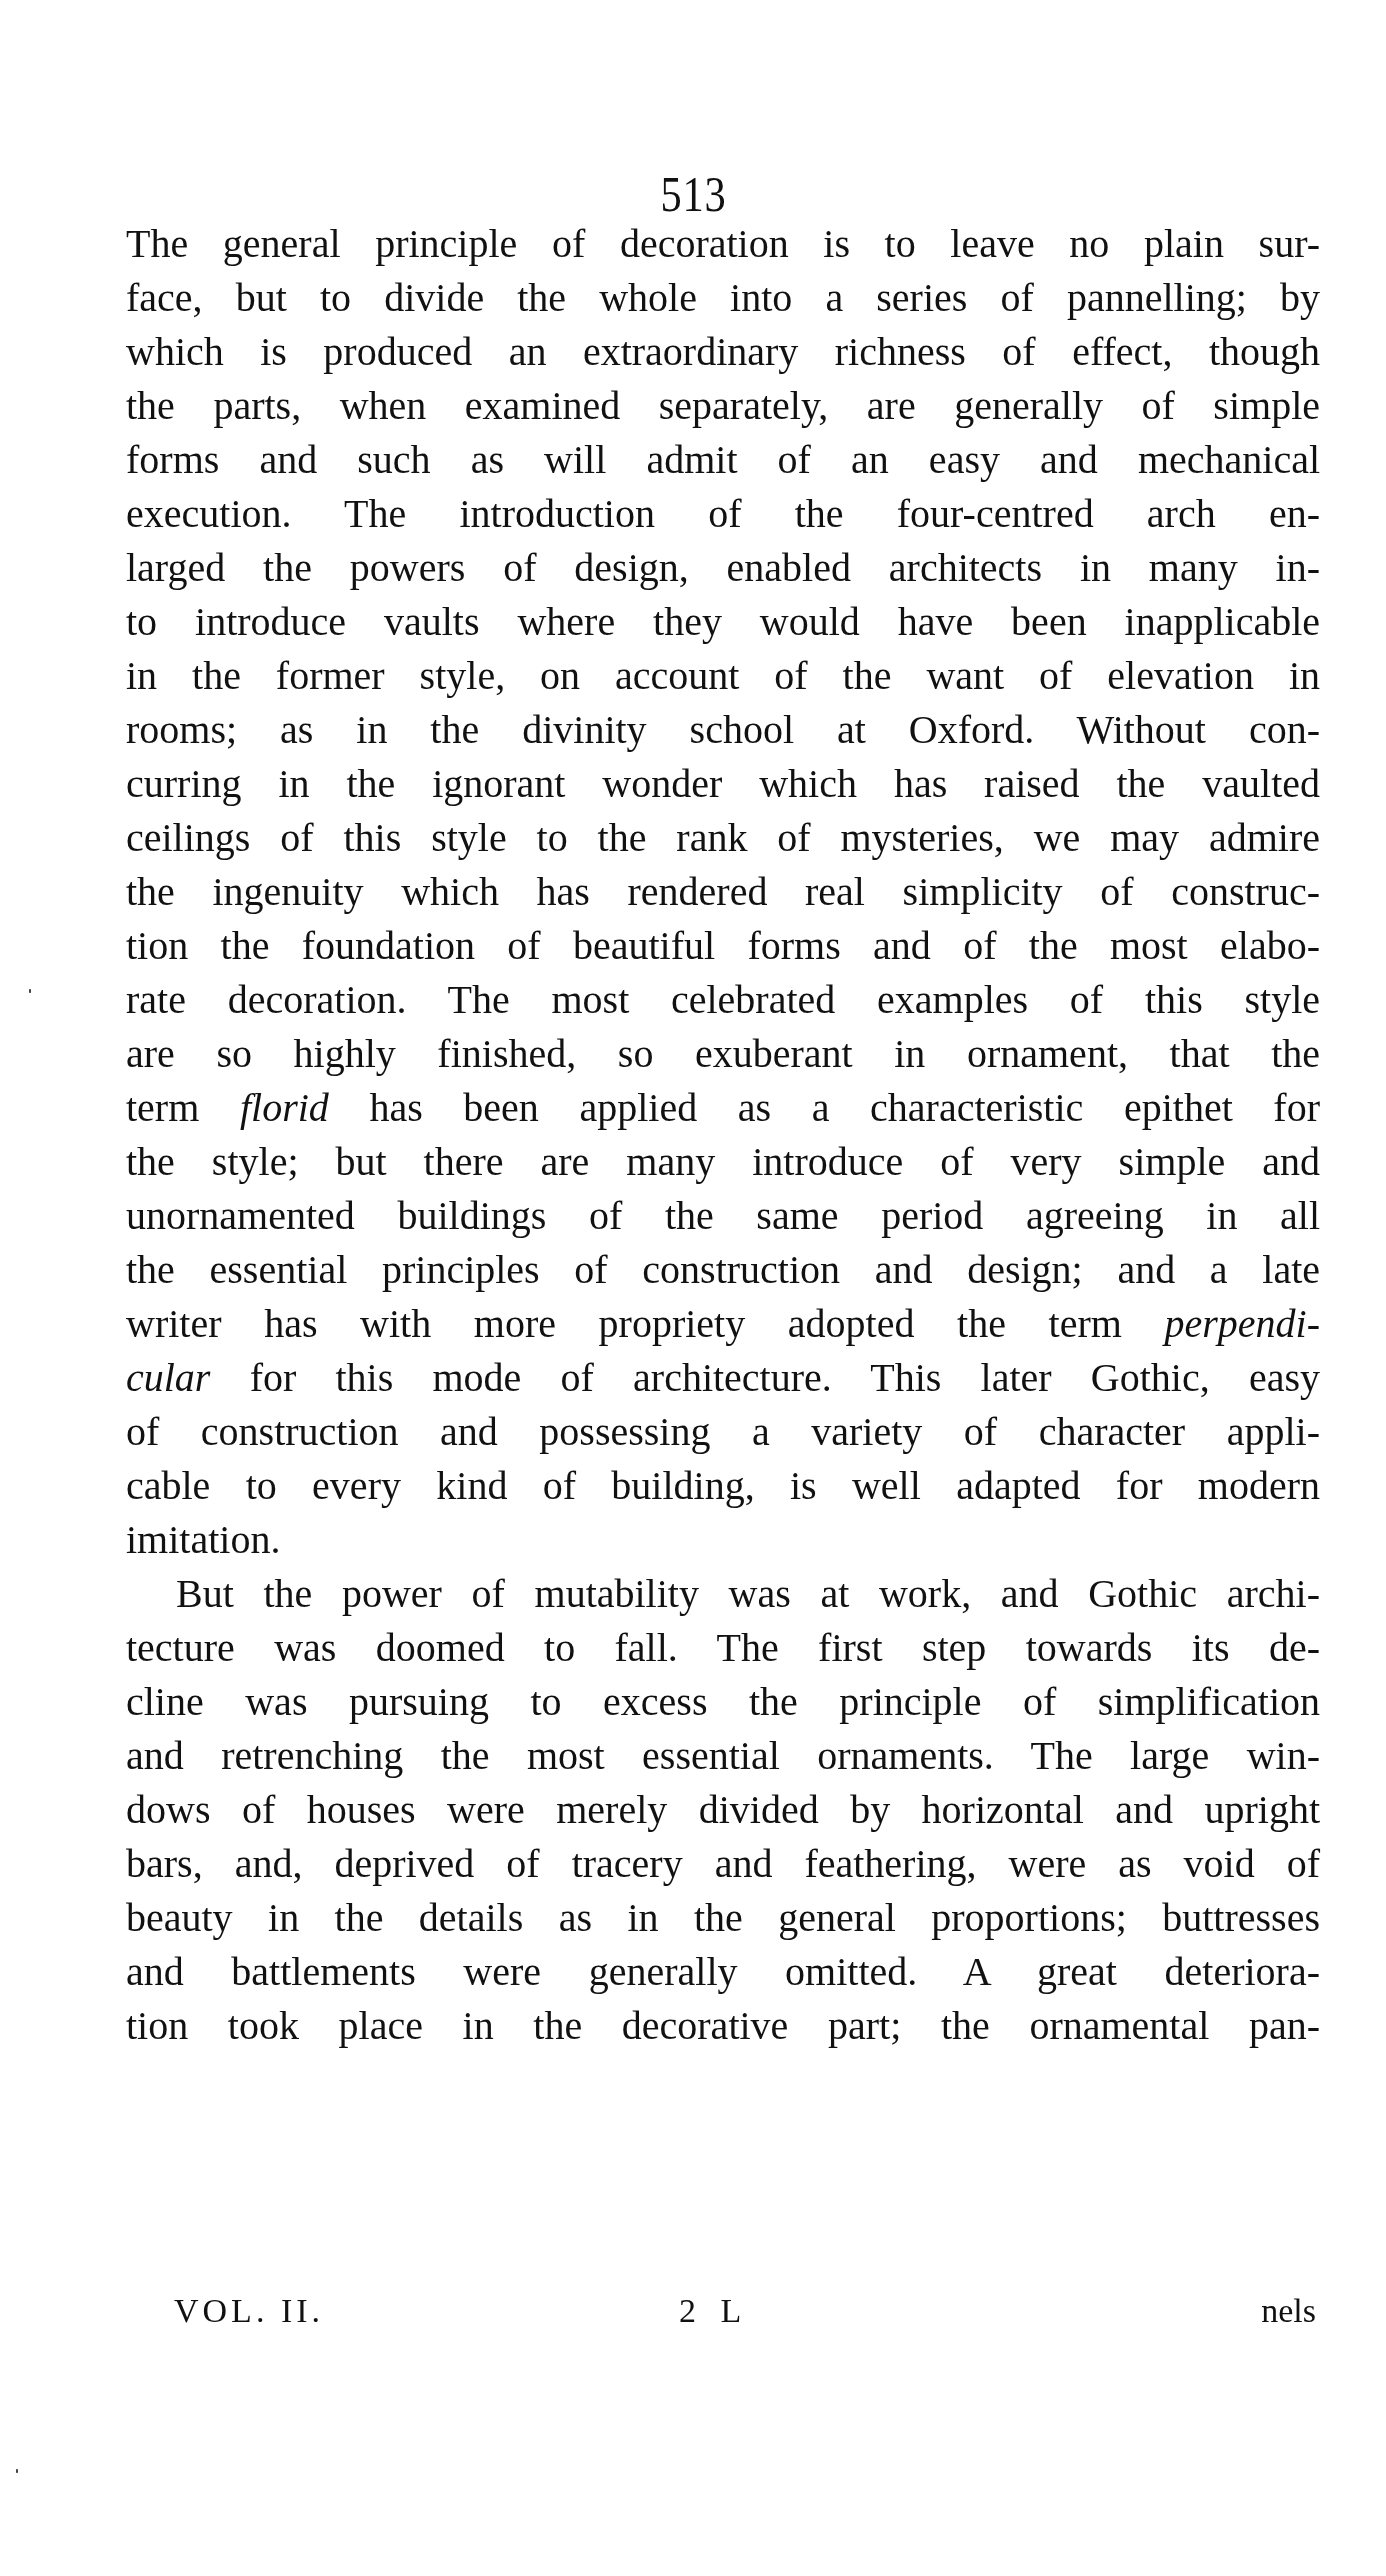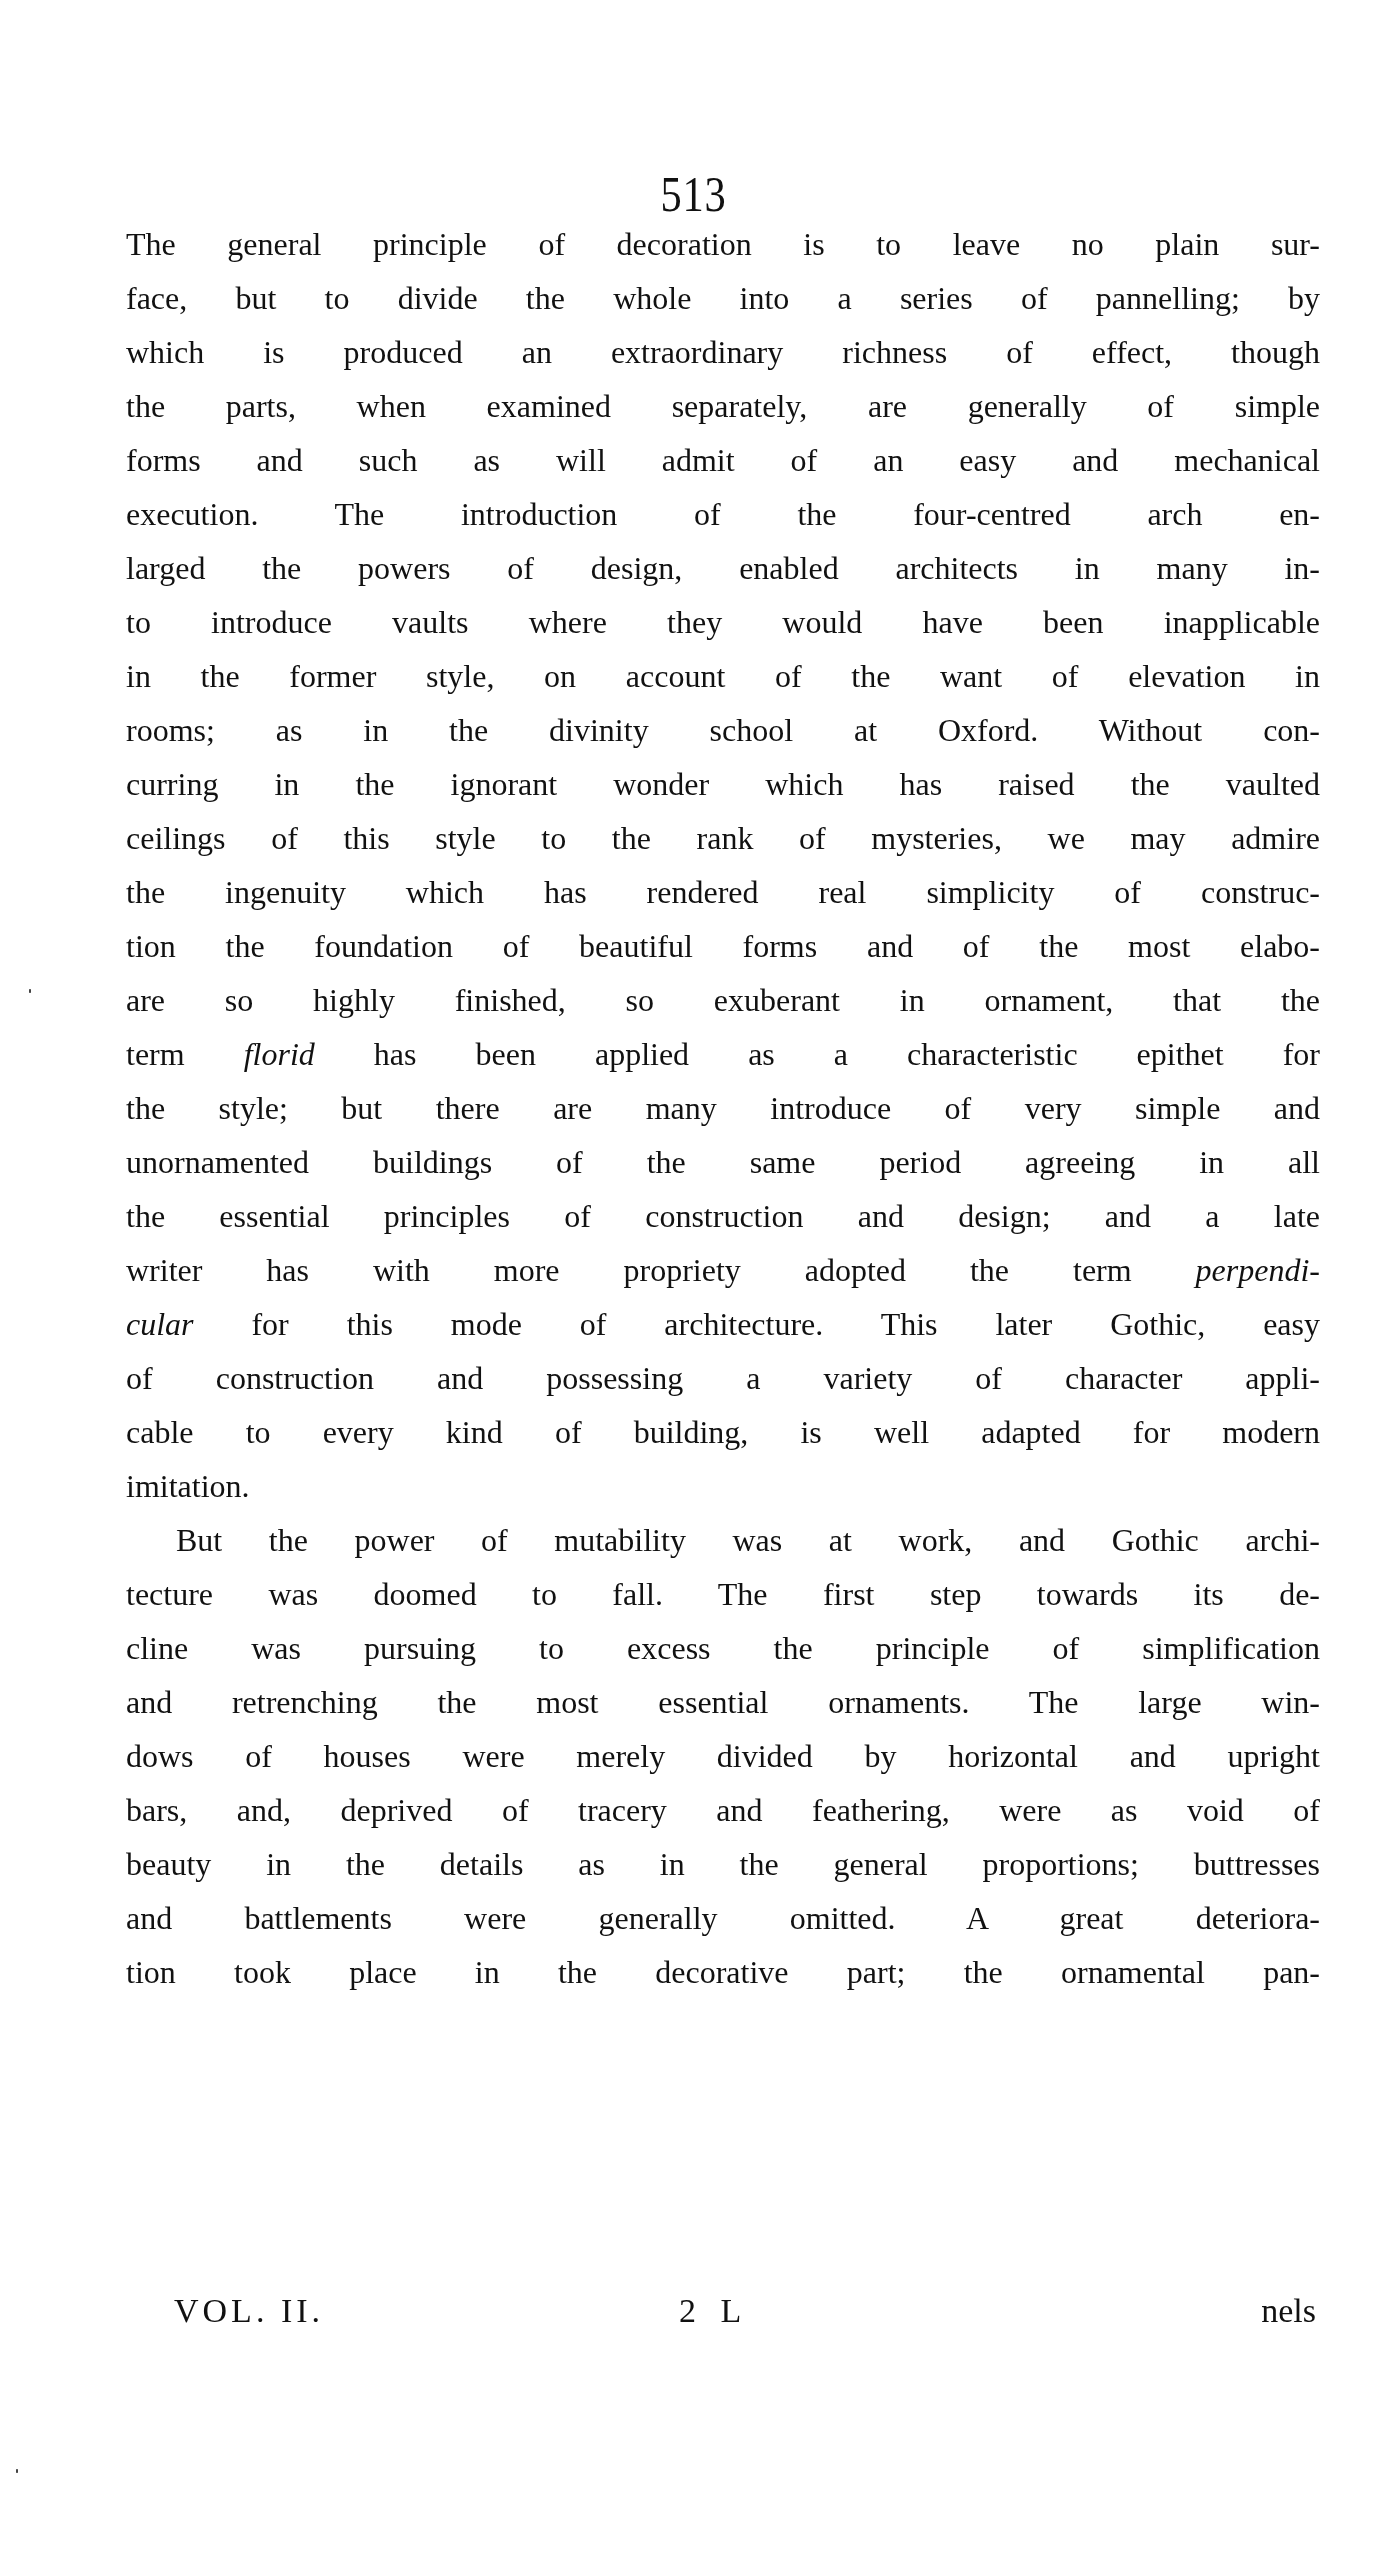--- a/index.html
+++ b/index.html
@@ -29,21 +29,21 @@
     .body-text {
       position: absolute;
       top: 217px;
       left: 126px;
       width: 1194px;
     }
     .line {
       display: block;
       height: 54px;
       line-height: 54px;
-      font-size: 32px;
+      font-size: 40px;
       text-align: justify;
       text-align-last: justify;
       white-space: nowrap;
       overflow: visible;
     }
     .line.last {
       text-align-last: left;
     }
     .line.indent {
       padding-left: 50px;
@@ -97,20 +97,21 @@
         <span class="line"><span>forms and such as will admit of an easy and mechanical</span></span>
         <span class="line"><span>execution.  The introduction of the four-centred arch en-</span></span>
         <span class="line"><span>larged the powers of design, enabled architects in many in-</span></span>
         <span class="line"><span>to introduce vaults where they would have been inapplicable</span></span>
         <span class="line"><span>in the former style, on account of the want of elevation in</span></span>
         <span class="line"><span>rooms; as in the divinity school at Oxford.  Without con-</span></span>
         <span class="line"><span>curring in the ignorant wonder which has raised the vaulted</span></span>
         <span class="line"><span>ceilings of this style to the rank of mysteries, we may admire</span></span>
         <span class="line"><span>the ingenuity which has rendered real simplicity of construc-</span></span>
         <span class="line"><span>tion the foundation of beautiful forms and of the most elabo-</span></span>
+        <span class="line"><span>rate decoration.  The most celebrated examples of this style</span></span>
         <span class="line"><span>are so highly finished, so exuberant in ornament, that the</span></span>
         <span class="line"><span>term </span><em class="ital">florid</em><span> has been applied as a characteristic epithet for</span></span>
         <span class="line"><span>the style; but there are many introduce of very simple and</span></span>
         <span class="line"><span>unornamented buildings of the same period agreeing in all</span></span>
         <span class="line"><span>the essential principles of construction and design; and a late</span></span>
         <span class="line"><span>writer has with more propriety adopted the term </span><em class="ital">perpendi-</em></span>
         <span class="line"><em class="ital">cular</em><span> for this mode of architecture.  This later Gothic, easy</span></span>
         <span class="line"><span>of construction and possessing a variety of character appli-</span></span>
         <span class="line"><span>cable to every kind of building, is well adapted for modern</span></span>
         <span class="line last"><span>imitation.</span></span>

